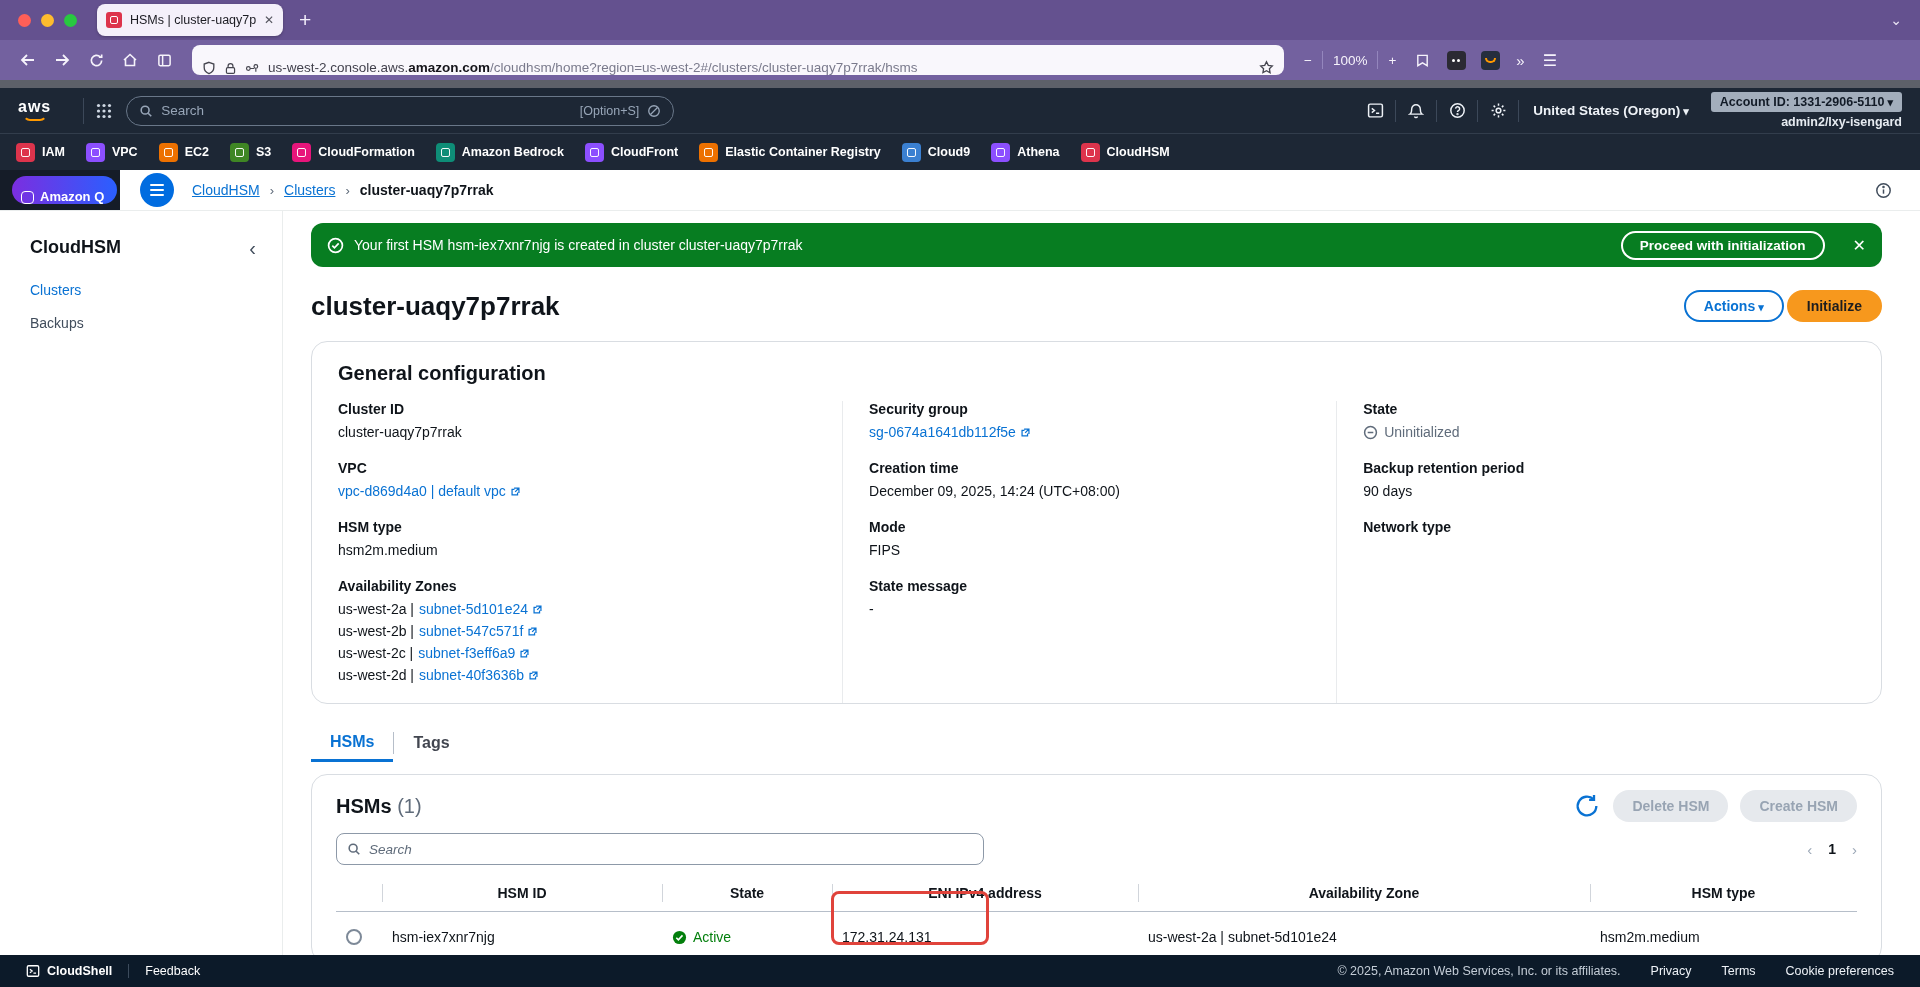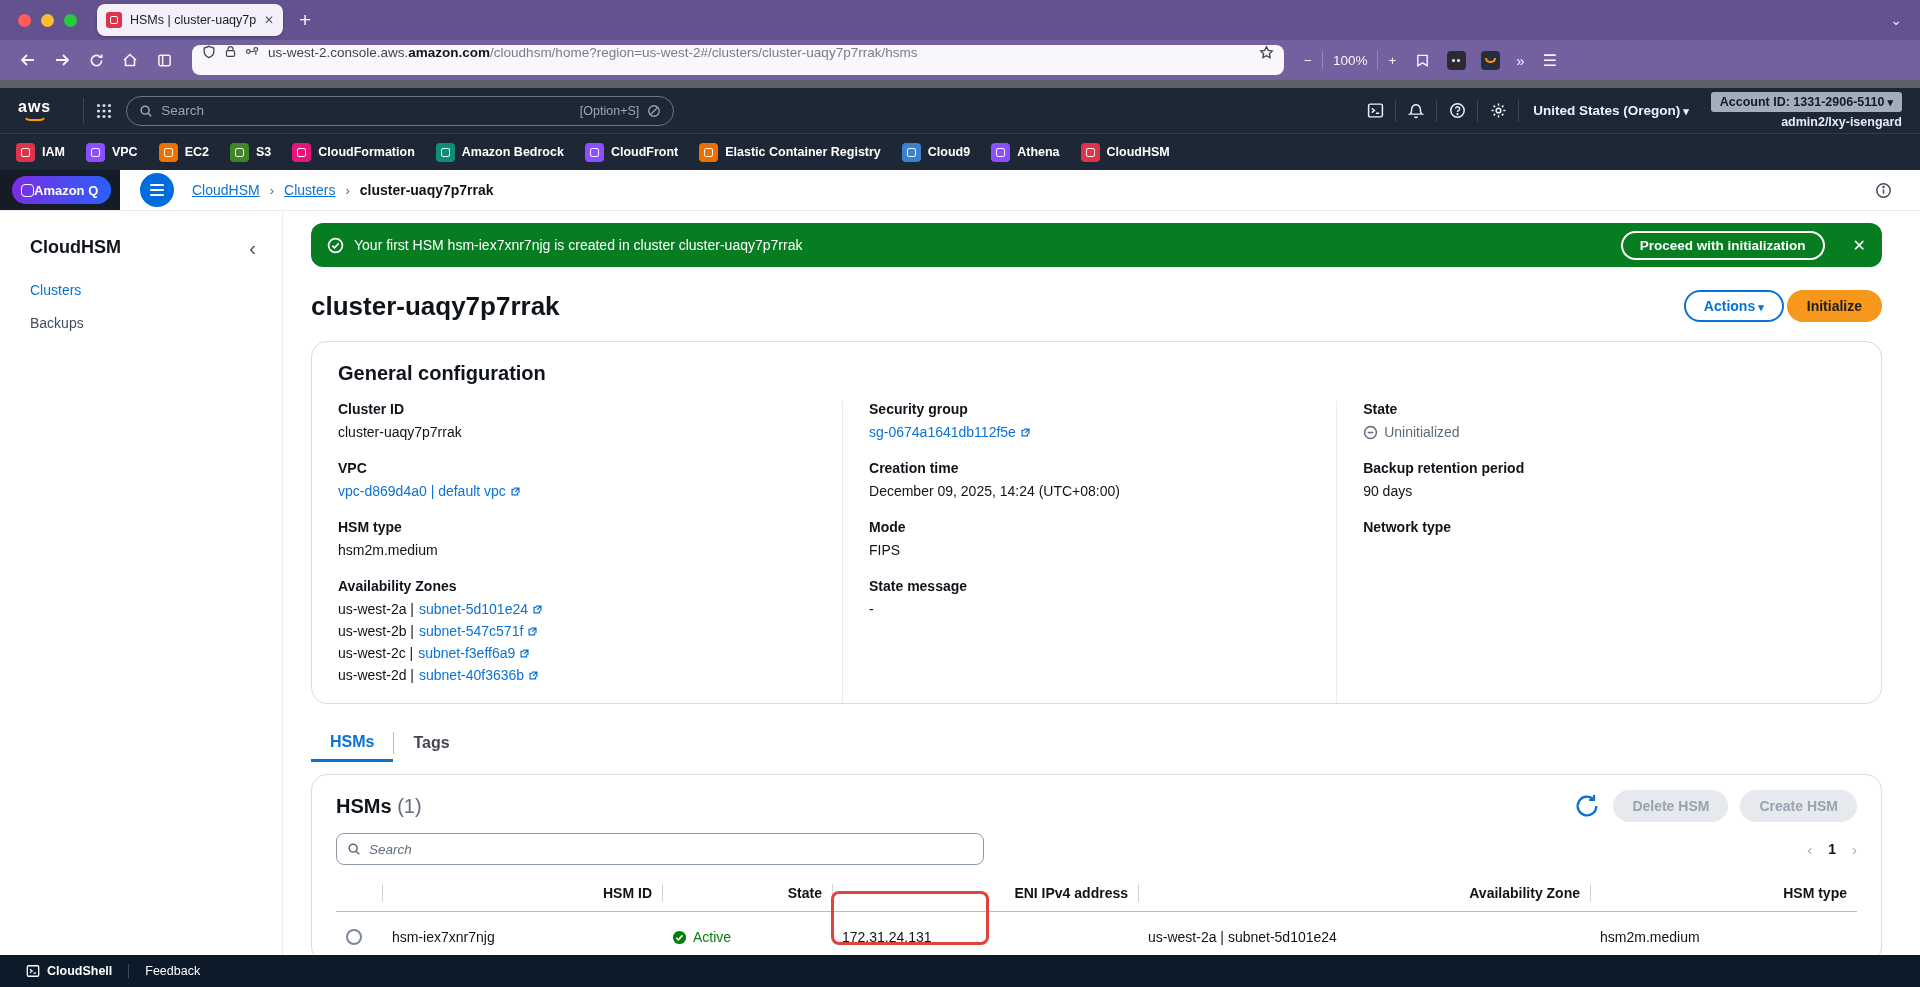--- a/index.html
+++ b/index.html
@@ -16,21 +16,21 @@
   .favicon { width:16px; height:16px; border-radius:3px; background:#dd344c; flex:none; display:flex; align-items:center; justify-content:center; }
   .favicon span { width:8px; height:8px; border:1.5px solid #fff; border-radius:2px; display:block; }
   .ff-tab-title { font-size:12.5px; color:#1b1b22; white-space:nowrap; overflow:hidden; flex:1; }
   .tab-x { color:#55555f; font-size:12px; flex:none; cursor:default; }
   .newtab { color:#f2edfa; font-size:21px; margin-left:16px; font-weight:400; }
   .alltabs { margin-left:auto; color:#e9e3f3; font-size:14px; margin-right:6px; }
 
   .ff-toolbar { height:40px; background:#73619f; display:flex; align-items:center; padding:0 14px; gap:6px; }
   .tb-ico { width:28px; height:28px; display:flex; align-items:center; justify-content:center; color:#f6f3fb; border-radius:4px; }
   .tb-ico svg { stroke:#f6f3fb; }
-  .urlbar { flex:1; max-width:1092px; height:30px; background:#f9f7fc; border-radius:8px; margin:0 8px; display:flex; align-items:flex-start; padding:0 10px; gap:8px; }
+  .urlbar { flex:1; max-width:1092px; height:30px; background:#f9f7fc; border-radius:8px; margin:0 8px; display:flex; align-items:flex-end; padding:0 10px; gap:8px; }
   .urlbar svg { flex:none; }
   .url-text { font-size:13.5px; color:#15141a; white-space:nowrap; overflow:hidden; flex:1; }
   .url-text .u-pre { color:#42414d; }
   .url-text .u-dom { color:#15141a; font-weight:700; }
   .url-text .u-path { color:#7a7a8c; }
   .zoomgrp { display:flex; align-items:center; gap:10px; color:#f6f3fb; font-size:13.5px; margin:0 6px; }
   .zoomgrp .zsep { width:1px; height:18px; background:#9486bd; }
   .ext-dark { width:19px; height:19px; border-radius:4px; background:#2b2a33; display:flex; align-items:center; justify-content:center; gap:2px; }
   .ext-dark i { width:3px; height:3px; border-radius:50%; background:#fff; }
   .ext-aws { width:19px; height:19px; border-radius:4px; background:#252e3e; display:flex; align-items:center; justify-content:center; }
@@ -61,21 +61,21 @@
   
   .fav-bar { height:37px; background:#1d2735; border-top:1px solid #323d4c; display:flex; align-items:center; padding:0 16px; gap:21px; }
   .fav-item { display:flex; align-items:center; gap:7px; }
   .fav-ico { width:19px; height:19px; border-radius:4px; display:flex; align-items:center; justify-content:center; flex:none; }
   .fav-ico i { width:9px; height:9px; border:1.5px solid rgba(255,255,255,.95); border-radius:2px; display:block; }
   .fav-item span.lbl { color:#fff; font-size:12.5px; font-weight:700; white-space:nowrap; }
 
   
   .crumb-bar { height:41px; background:#fff; border-bottom:1px solid #eaeded; display:flex; align-items:center; }
   .q-wrap { width:120px; height:100%; background:#151c28; display:flex; align-items:center; padding-left:12px; flex:none; }
-  .q-btn { height:28px; border-radius:14px; padding:0 13px 0 9px; display:flex; align-items:center; background:linear-gradient(90deg,#7b2ee0,#2a5fff); color:#fff; font-size:13px; font-weight:700; white-space:nowrap; }
+  .q-btn { height:28px; border-radius:14px; padding:0 13px 0 9px; display:flex; align-items:flex-end; gap:6px; background:linear-gradient(90deg,#7b2ee0,#2a5fff); color:#fff; font-size:13px; font-weight:700; white-space:nowrap; }
   .q-btn i { width:13px; height:13px; border:1.5px solid #fff; border-radius:4px; display:block; }
   .menu-circle { width:34px; height:34px; border-radius:50%; background:#006ce0; margin-left:20px; display:flex; flex-direction:column; gap:3px; align-items:center; justify-content:center; flex:none; }
   .menu-circle i { width:14px; height:2px; background:#fff; border-radius:1px; display:block; }
   .crumbs { display:flex; align-items:center; gap:10px; margin-left:18px; font-size:14px; }
   .crumbs a { color:#0972d3; text-decoration:underline; cursor:pointer; }
   .crumbs .csep { color:#5f6b7a; font-size:13px; }
   .crumbs .cur { color:#0f141a; font-weight:700; }
   .info-ico { margin-left:auto; margin-right:28px; }
 
   
@@ -127,21 +127,21 @@
   .hsm-btns { margin-left:auto; display:flex; align-items:center; gap:12px; }
   .btn-disabled { background:#e6e9ed; color:#98a4b3; font-weight:700; font-size:14px; border:none; border-radius:17px; padding:8px 19px; }
   .hsm-toolbar { display:flex; align-items:center; margin-top:10px; }
   .tbl-search { width:648px; height:32px; border:1px solid #8d99a8; border-radius:8px; display:flex; align-items:center; padding:0 10px; gap:8px; }
   .tbl-search .ph { font-size:13.5px; font-style:italic; color:#5f6b7a; }
   .pager { margin-left:auto; display:flex; align-items:center; gap:16px; font-size:14px; }
   .pg-arrow { color:#9ba7b6; font-size:15px; cursor:pointer; }
   .pg-num { color:#0f141a; font-weight:700; cursor:pointer; }
 
   table.hsm { width:100%; border-collapse:collapse; table-layout:fixed; margin-top:10px; }
-  table.hsm th { text-align:right; font-size:14px; font-weight:700; color:#0f141a; padding:10px 10px; border-bottom:1px solid #b6bec9; position:relative; }
+  table.hsm th { text-align:center; font-size:14px; font-weight:700; color:#0f141a; padding:10px 10px; border-bottom:1px solid #b6bec9; position:relative; }
   table.hsm th.sep::before { content:""; position:absolute; left:0; top:9px; bottom:9px; width:1px; background:#d1d5db; }
   table.hsm td { padding:17px 10px; font-size:14px; color:#0f141a; }
   .radio { width:16px; height:16px; border:2px solid #7d8998; border-radius:50%; display:block; background:#fff; cursor:pointer; }
   .status-ok { display:flex; align-items:center; gap:6px; color:#037f0c; }
   .red-box { position:absolute; left:519px; top:116px; width:158px; height:54px; border:3px solid #e0433b; border-radius:8px; pointer-events:none; }
 
   
   .footer { height:32px; background:#0c1a29; display:flex; align-items:center; padding:0 26px; color:#fff; font-size:12.5px; }
   .foot-item { display:flex; align-items:center; gap:7px; font-weight:700; }
   .foot-vr { width:1px; height:14px; background:#3c4b5c; margin:0 16px; }
@@ -624,15 +624,21 @@
   <div class="footer">
     <span class="foot-item">
       <svg width="14" height="14" viewBox="0 0 16 16" fill="none" stroke="#fff" stroke-width="1.5">
           <rect x="1.5" y="2" width="13" height="12" rx="1.5"></rect>
           <path d="M4.5 6l2.5 2-2.5 2M8.5 10.5h3"></path>
         </svg>
       <span>CloudShell</span>
     </span>
     <span class="foot-vr"></span>
     <span class="foot-item" style="font-weight:400">Feedback</span>
+    <div class="foot-right">
+      <span class="foot-copy">© 2025, Amazon Web Services, Inc. or its affiliates.</span>
+      <span class="foot-link">Privacy</span>
+      <span class="foot-link">Terms</span>
+      <span class="foot-link">Cookie preferences</span>
+    </div>
   </div>
 
 </div>
 
 </body></html>

